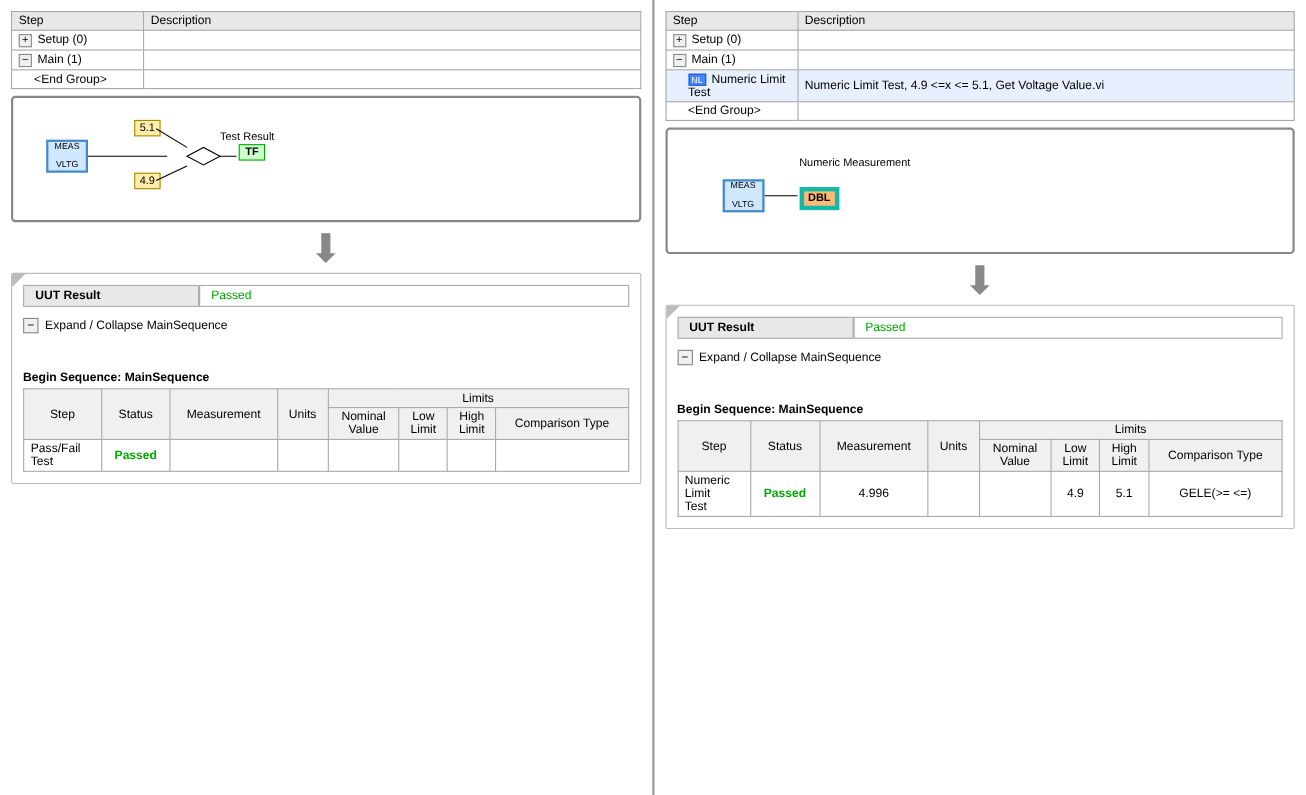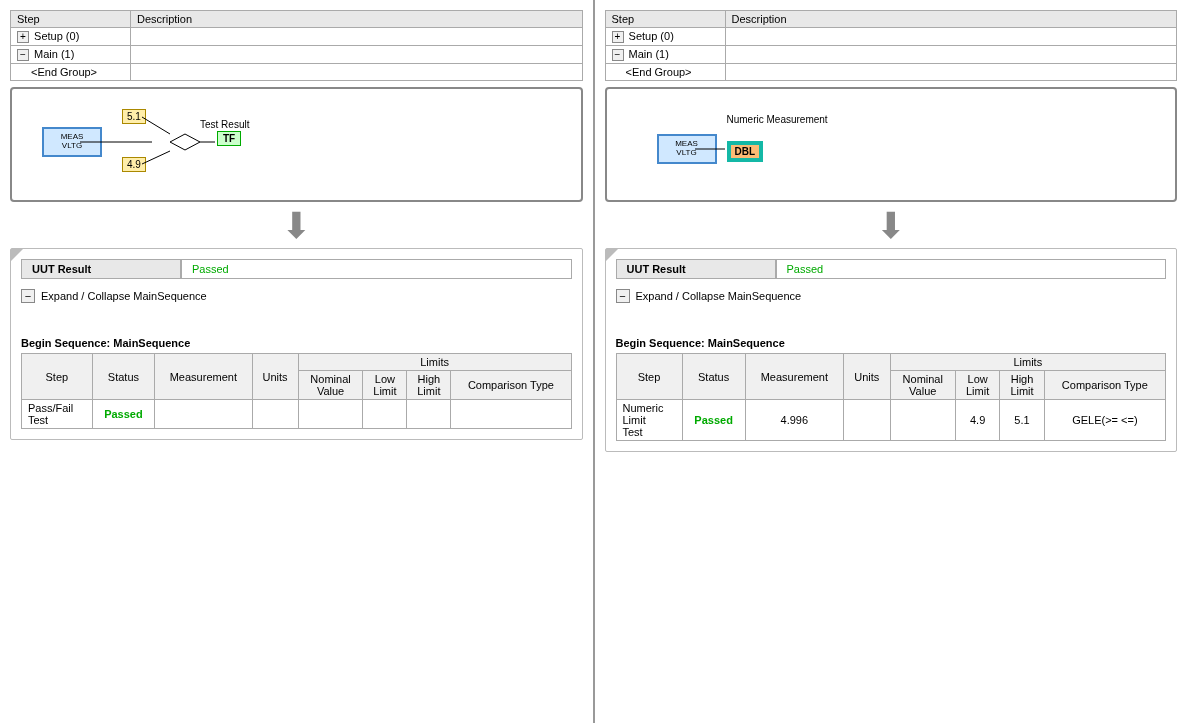--- a/index.html
+++ b/index.html
@@ -190,28 +190,28 @@
       height: 95px;
     }
 
     
     .meas-box {
       position: absolute;
       left: 20px;
       top: 30px;
       border: 2px solid #4488cc;
       background: #d0e8ff;
-      width: 60px;
+      width: 38px;
       height: 30px;
       text-align: center;
       font-size: 8px;
       display: flex;
       flex-direction: column;
       align-items: center;
-      justify-content: center;
+      justify-content: space-between;
       line-height: 1.1;
     }
 
     .value-box {
       position: absolute;
       border: 1px solid #aa8800;
       background: #ffeeaa;
       padding: 1px 4px;
       font-size: 10px;
     }
@@ -416,20 +416,27 @@
           <span>Setup (0)</span>
         </td>
         <td></td>
       </tr>
       <tr>
         <td>
           <span class="expand-icon">−</span>
           <span>Main (1)</span>
         </td>
         <td></td>
+      </tr>
+      <tr style="background:#e8f0ff;">
+        <td style="padding-left: 20px;">
+          <span class="step-icon-nl">NL</span>
+          <span>Numeric Limit Test</span>
+        </td>
+        <td>Numeric Limit Test,  4.9 &lt;=x &lt;= 5.1, Get Voltage Value.vi</td>
       </tr>
       <tr>
         <td style="padding-left: 20px;">&lt;End Group&gt;</td>
         <td></td>
       </tr>
     </tbody>
   </table>
 
   <div class="diagram-box">
     <div class="vi-diagram">

